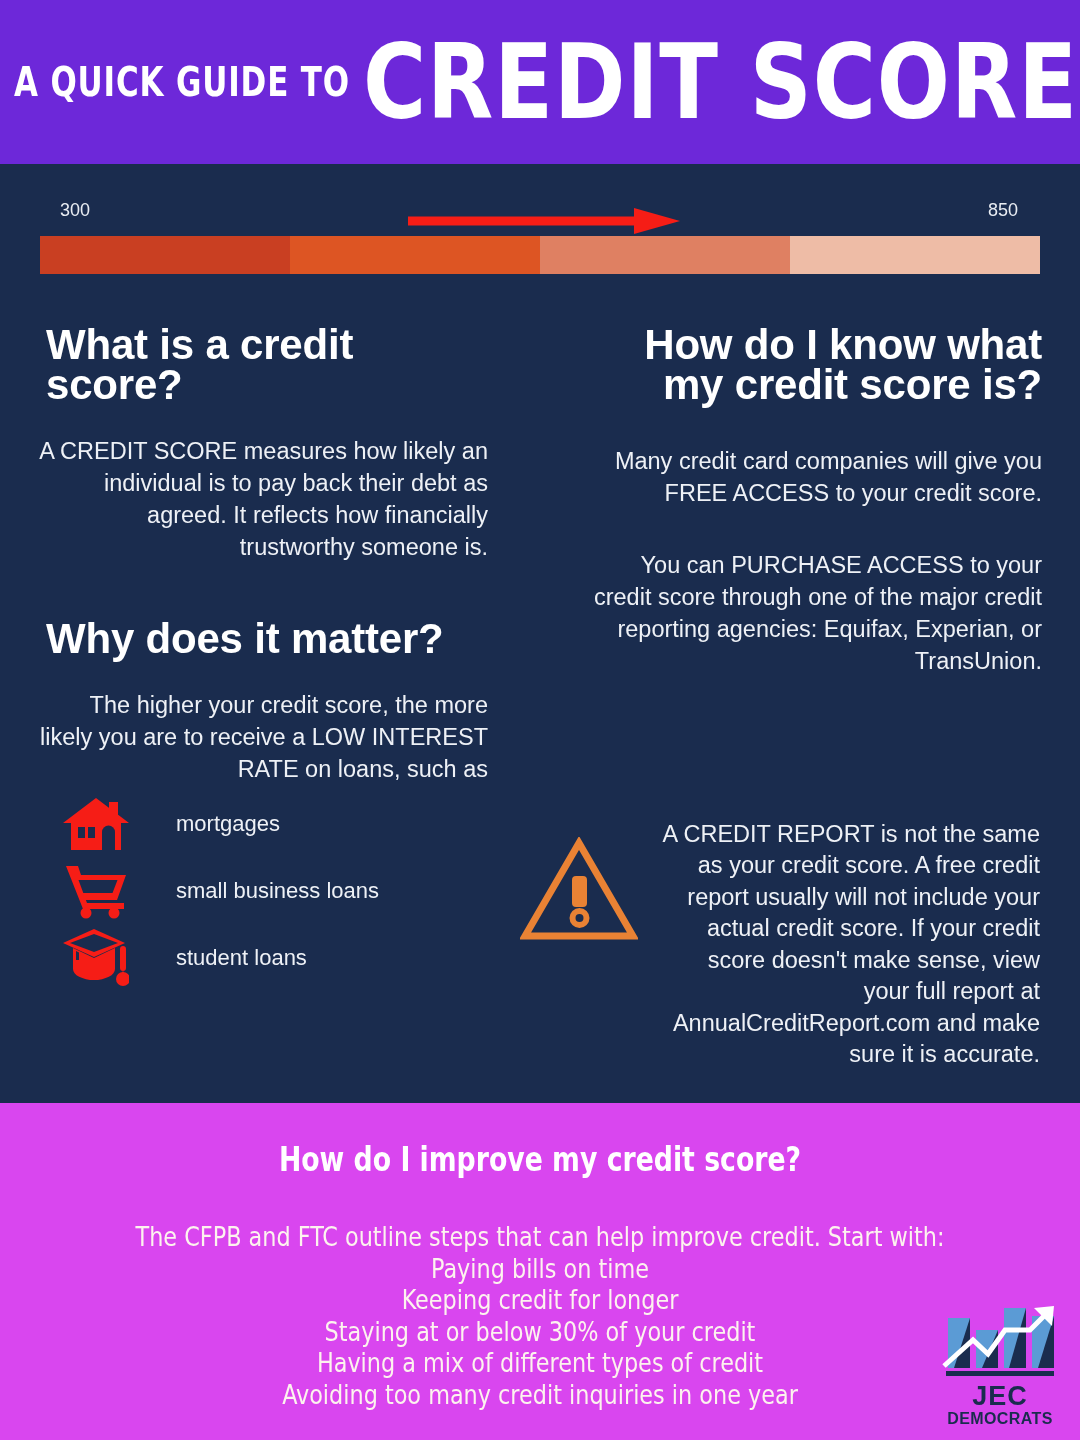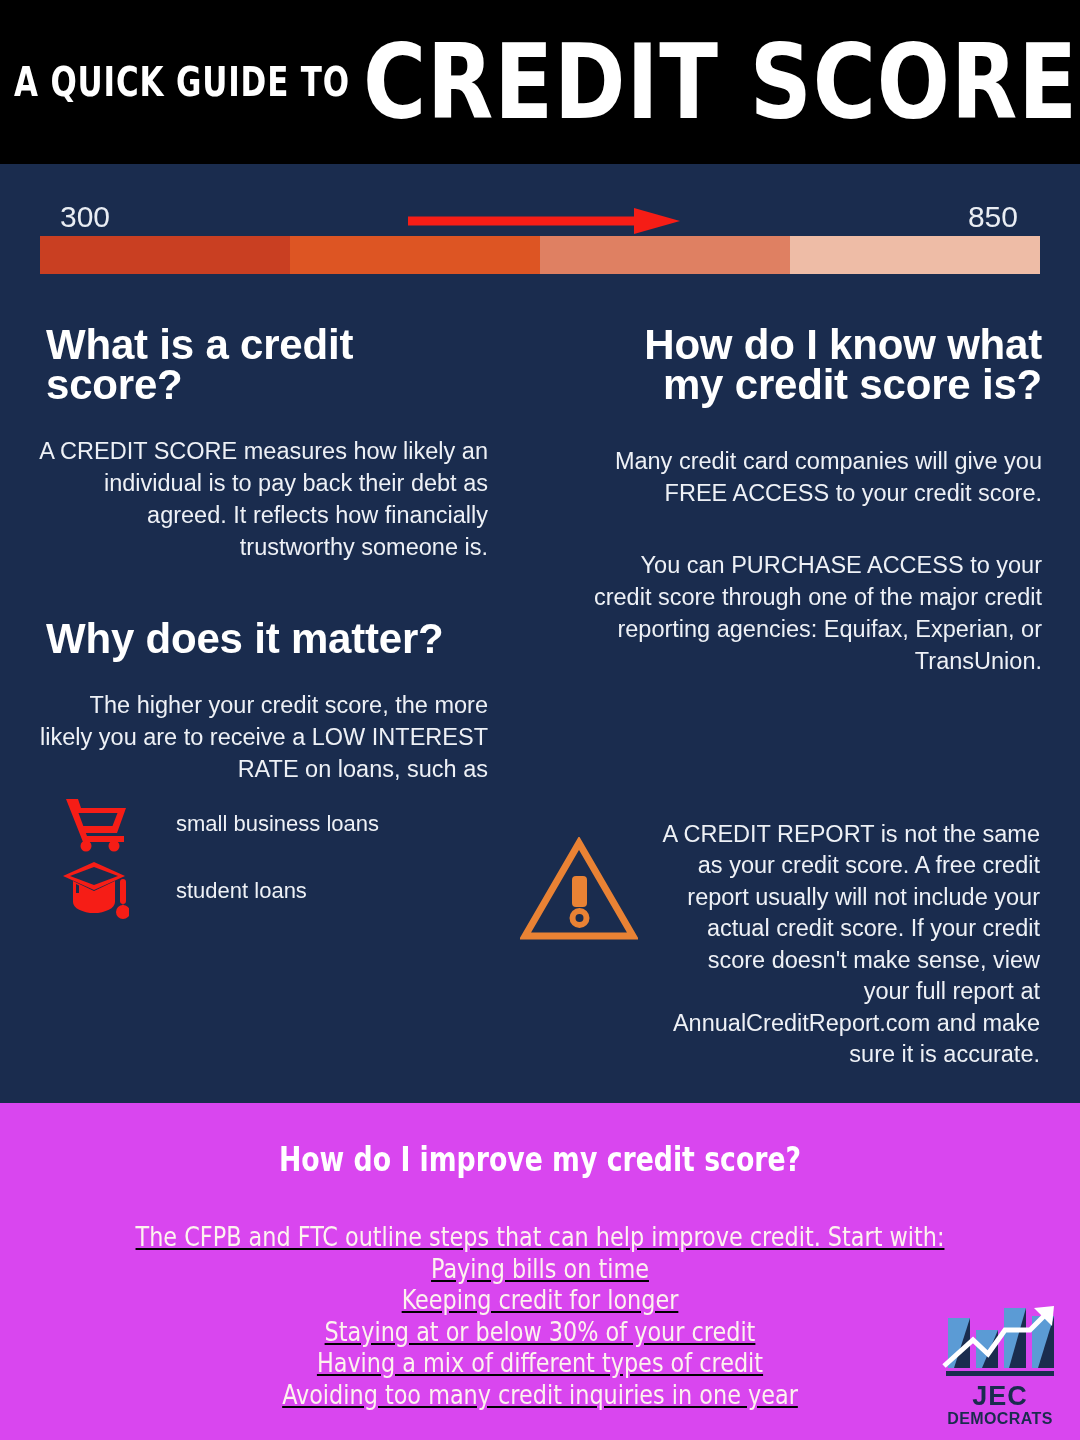--- a/index.html
+++ b/index.html
@@ -14,21 +14,21 @@
     overflow: hidden;
     position: relative;
   }
 
   
   .header {
     position: absolute;
     left: 0; top: 0;
     width: 1080px;
     height: 164px;
-    background: #000000;
+    background: #6d28d9;
     display: flex;
     align-items: center;
     overflow: hidden;
   }
   .header-pre {
     font-family: "DejaVu Sans Condensed", "Liberation Sans Narrow", "Liberation Sans", sans-serif;
     font-weight: bold;
     font-stretch: condensed;
     color: #ffffff;
     font-size: 40px;
@@ -59,21 +59,21 @@
     top: 200px;
     width: 1000px;
   }
   .meter-labels {
     position: relative;
     height: 36px;
   }
   .meter-label {
     position: absolute;
     color: #e9edf3;
-    font-size: 30px;
+    font-size: 18px;
     font-weight: 400;
     top: 0;
   }
   .meter-label.left { left: 20px; }
   .meter-label.right { right: 22px; }
 
   .meter-arrow {
     position: absolute;
     left: 368px;
     top: 8px;
@@ -200,21 +200,20 @@
     font-stretch: condensed;
     transform: scaleX(0.90);
     letter-spacing: 0px;
   }
   .bottom-list {
     margin: 0;
     padding: 0;
     list-style: none;
     text-align: center;
     margin-top: 42px;
-    text-decoration: underline;
   }
   .bottom-list li {
     color: #fdf3ee;
     font-size: 27px;
     line-height: 31.5px;
     font-weight: 300;
     font-family: "DejaVu Sans Condensed", "Liberation Sans Narrow", "Liberation Sans", sans-serif;
     font-stretch: condensed;
     transform: scaleX(0.92);
     white-space: nowrap;
@@ -276,20 +275,32 @@
   <div class="gap-30"></div>
   <p class="body">A CREDIT SCORE measures how likely an individual is to pay back their debt as agreed. It reflects how financially trustworthy someone is.</p>
   <div class="gap-56"></div>
   <h2 class="qhead">Why does it matter?</h2>
   <div class="gap-30"></div>
   <p class="body">The higher your credit score, the more likely you are to receive a LOW INTEREST RATE on loans, such as</p>
 </div>
 
 <div class="loan-list">
 
+  <div class="loan-row">
+    <span class="loan-icon">
+      <svg width="66" height="56" viewBox="0 0 66 56">
+        <polygon points="33,2 66,27 58,27 58,54 8,54 8,27 0,27" fill="#f61d16"></polygon>
+        <rect x="46" y="6" width="9" height="14" fill="#f61d16"></rect>
+        <rect x="15" y="31" width="7" height="11" fill="#1a2c4e"></rect>
+        <rect x="25" y="31" width="7" height="11" fill="#1a2c4e"></rect>
+        <path d="M39 54 L39 36 a6.5 6.5 0 0 1 13 0 L52 54 Z" fill="#1a2c4e"></path>
+      </svg>
+    </span>
+    <span class="loan-label">mortgages</span>
+  </div>
 
   <div class="loan-row">
     <span class="loan-icon">
       <svg width="64" height="56" viewBox="0 0 64 56">
         <path d="M2 3 h12 l3 9 h45 l-9 25 h-33 l-2.5 -7 h31 l5 -13 h-39 l8.5 23 h37 v6 h-41 Z" fill="#f61d16"></path>
         <circle cx="22" cy="50" r="5.5" fill="#f61d16"></circle>
         <circle cx="50" cy="50" r="5.5" fill="#f61d16"></circle>
       </svg>
     </span>
     <span class="loan-label">small business loans</span>

